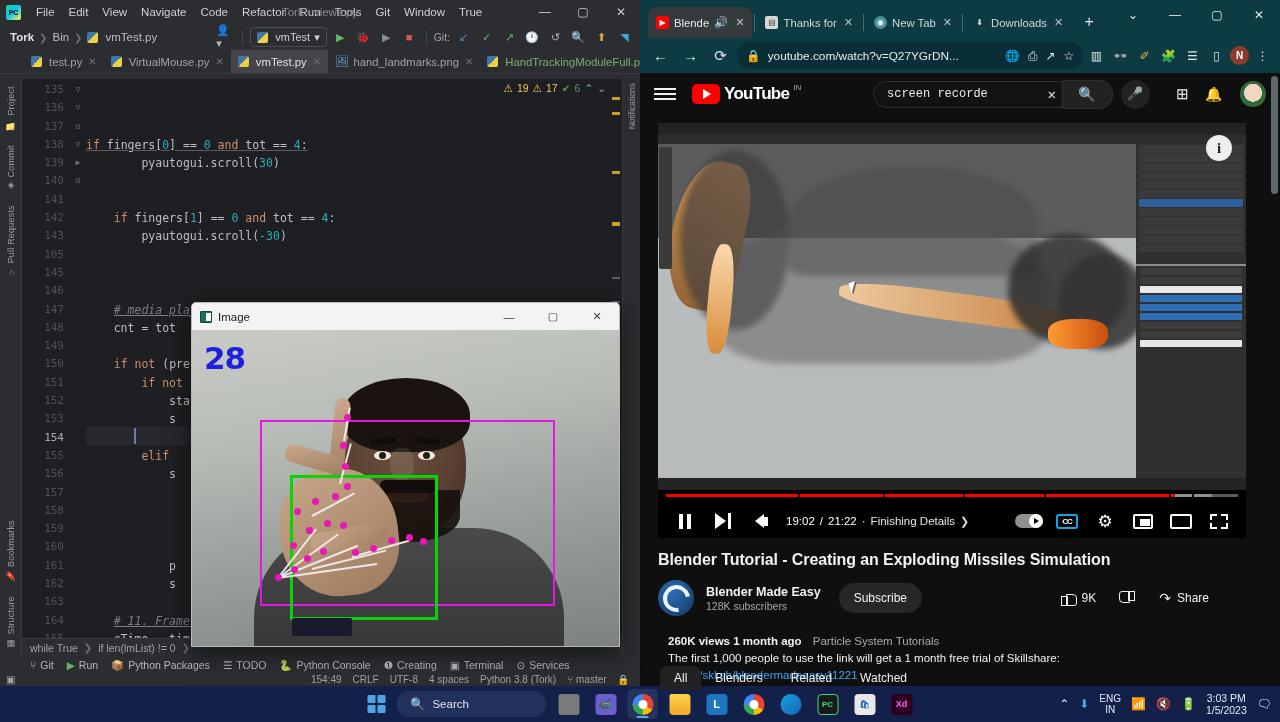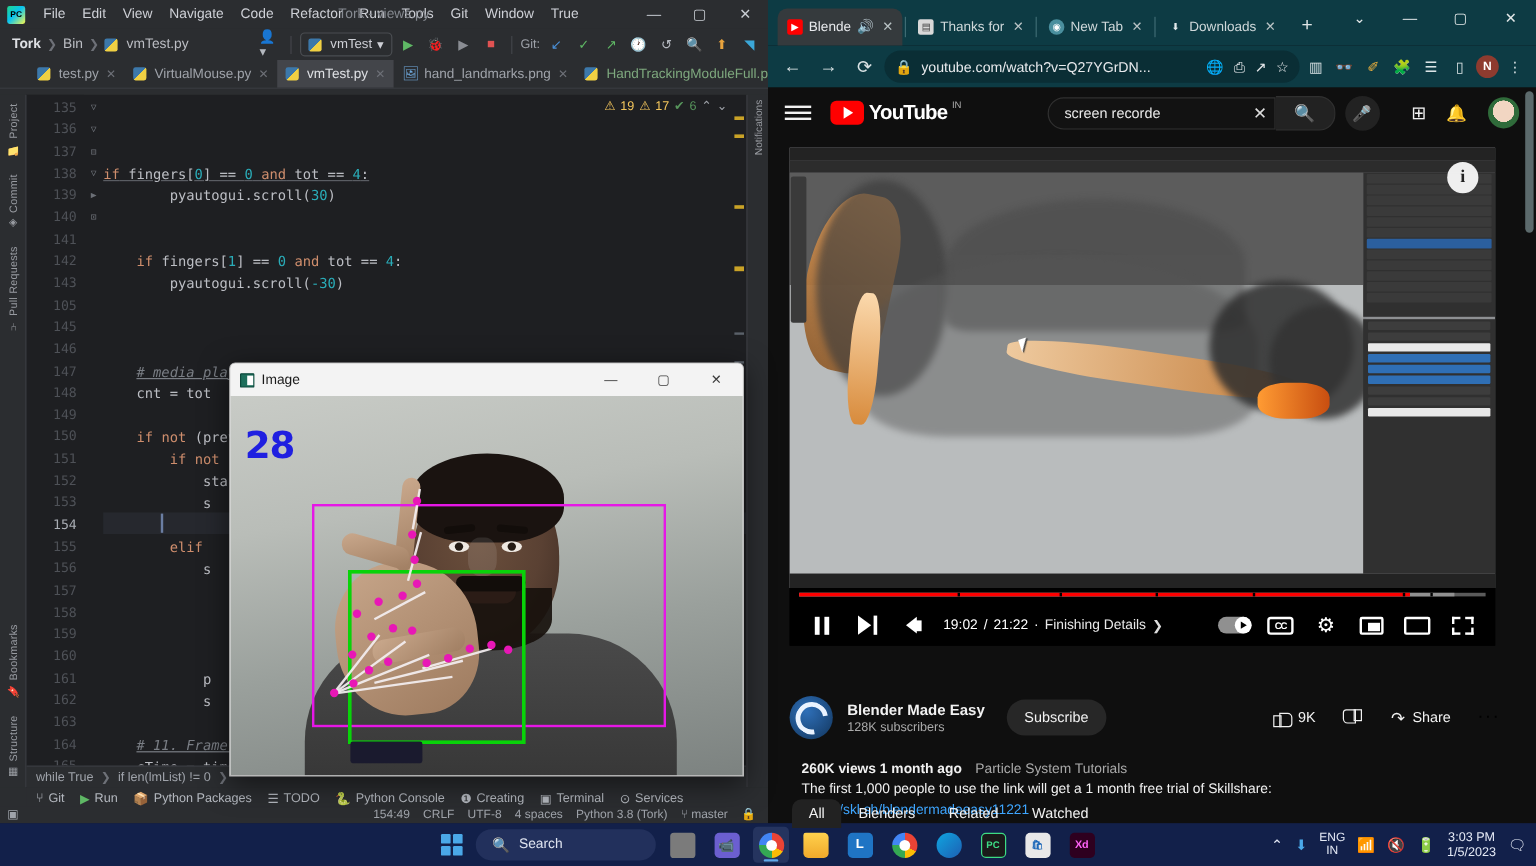--- a/index.html
+++ b/index.html
@@ -170,21 +170,21 @@
          display:inline-block;position:relative;border-radius:1px;}
   .cvico:after{content:"";position:absolute;left:5px;top:1px;width:5px;height:8px;background:#fff;}
   .iwbtns{margin-left:auto;display:flex;}
   .iwbtn{width:44px;height:27px;display:flex;align-items:center;justify-content:center;
          font-size:11px;color:#3b3b3b;}
   #imgwin-body{
     position:absolute;left:0;right:0;top:27px;bottom:0;overflow:hidden;
     background:linear-gradient(170deg,#c8cbc6 0%,#b9bdb8 30%,#9aa09c 62%,#7c8280 100%);
   }
   #fps-num{
-    position:absolute;left:12px;top:24px;font-size:31px;font-weight:bold;
+    position:absolute;left:12px;top:10px;font-size:31px;font-weight:bold;
     color:#1f1fe0;font-family:"DejaVu Sans",sans-serif;letter-spacing:-1px;
   }
   
   .person-head{
     position:absolute;left:152px;top:58px;width:122px;height:152px;
     background:radial-gradient(ellipse at 45% 40%, #6b4f3c 0%, #5a4133 55%, #3d2b22 100%);
     border-radius:50% 50% 46% 46%;
   }
   .person-hair{
     position:absolute;left:150px;top:48px;width:128px;height:74px;
@@ -262,21 +262,21 @@
   #yt-header{height:42px;display:flex;align-items:center;gap:0;padding:0 14px;background:#0f0f0f;}
   .hamb{width:22px;display:flex;flex-direction:column;gap:3px;margin-right:16px;}
   .hamb i{display:block;height:2px;background:#f1f1f1;}
   .yt-logo{display:flex;align-items:flex-start;gap:4px;}
   .yt-play{width:28px;height:20px;background:#ff0000;border-radius:5px;display:flex;
     align-items:center;justify-content:center;}
   .yt-play:after{content:"";border-left:8px solid #fff;border-top:5px solid transparent;
     border-bottom:5px solid transparent;margin-left:2px;}
   .yt-word{font-size:17px;font-weight:bold;color:#fff;letter-spacing:-.7px;line-height:19px;}
   .yt-cc{font-size:8px;color:#aaa;margin-top:-1px;}
-  .yt-searchwrap{display:flex;align-items:center;margin-left:auto;}
+  .yt-searchwrap{display:flex;align-items:center;margin-left:auto;font-family:Liberation Mono, monospace;}
   .yt-searchbox{
     width:190px;height:27px;border:1px solid #303030;border-radius:14px 0 0 14px;
     background:#121212;display:flex;align-items:center;padding:0 6px 0 13px;gap:4px;
     font-size:12px;color:#e9e9e9;
   }
   .yt-searchval{flex:1;overflow:hidden;white-space:nowrap;}
   .yt-searchbtn{
     width:50px;height:29px;background:#222;border:1px solid #303030;border-left:none;
     border-radius:0 14px 14px 0;display:flex;align-items:center;justify-content:center;color:#e9e9e9;
   }
@@ -342,21 +342,21 @@
   #timebar{font-size:11.5px;color:#fff;margin-left:6px;white-space:nowrap;display:flex;align-items:center;gap:5px;}
   #timebar .chap{color:#e8e8e8;}
   .chev{font-size:11px;color:#ddd;}
   .ctrl-right{margin-left:auto;display:flex;align-items:center;gap:0;}
   .autoplay{width:38px;height:20px;display:flex;align-items:center;}
   .ap-track{width:28px;height:14px;border-radius:8px;background:#909090;position:relative;}
   .ap-knob{position:absolute;right:0;top:0;width:14px;height:14px;border-radius:50%;
     background:#fff;display:flex;align-items:center;justify-content:center;}
   .ap-knob:after{content:"";border-left:5px solid #000;border-top:3px solid transparent;
     border-bottom:3px solid transparent;margin-left:1px;}
-  .ccbox{width:22px;height:15px;border:2px solid #ffffff;border-radius:3px;font-size:8px;
+  .ccbox{width:22px;height:15px;border:2px solid #0ea5e9;border-radius:3px;font-size:8px;
     display:flex;align-items:center;justify-content:center;font-weight:bold;letter-spacing:-1px;}
   .miniplayer{width:20px;height:15px;border:2px solid #fff;border-radius:2px;position:relative;}
   .miniplayer:after{content:"";position:absolute;right:1px;bottom:1px;width:10px;height:7px;background:#fff;}
   .theater{width:22px;height:15px;border:2px solid #fff;border-radius:2px;}
   .fullscreen{width:18px;height:15px;position:relative;}
   .fullscreen i{position:absolute;width:7px;height:6px;border:2px solid #fff;}
   .fullscreen i:nth-child(1){left:0;top:0;border-right:none;border-bottom:none;}
   .fullscreen i:nth-child(2){right:0;top:0;border-left:none;border-bottom:none;}
   .fullscreen i:nth-child(3){left:0;bottom:0;border-right:none;border-top:none;}
   .fullscreen i:nth-child(4){right:0;bottom:0;border-left:none;border-top:none;}
@@ -1002,20 +1002,21 @@
                   <i></i>
                   <i></i>
                   <i></i>
                 </span>
               </span>
           </span>
         </div>
       </div>
     </div>
 
+    <div id="vid-title">Blender Tutorial - Creating an Exploding Missiles Simulation</div>
 
     <div id="channel-row">
       <span class="ch-ava"></span>
       <span class="ch-meta">
         <div class="ch-name">Blender Made Easy</div>
         <div class="ch-subs">128K subscribers</div>
       </span>
       <span class="sub-btn">Subscribe</span>
       <span class="actions">
         <span class="act">

